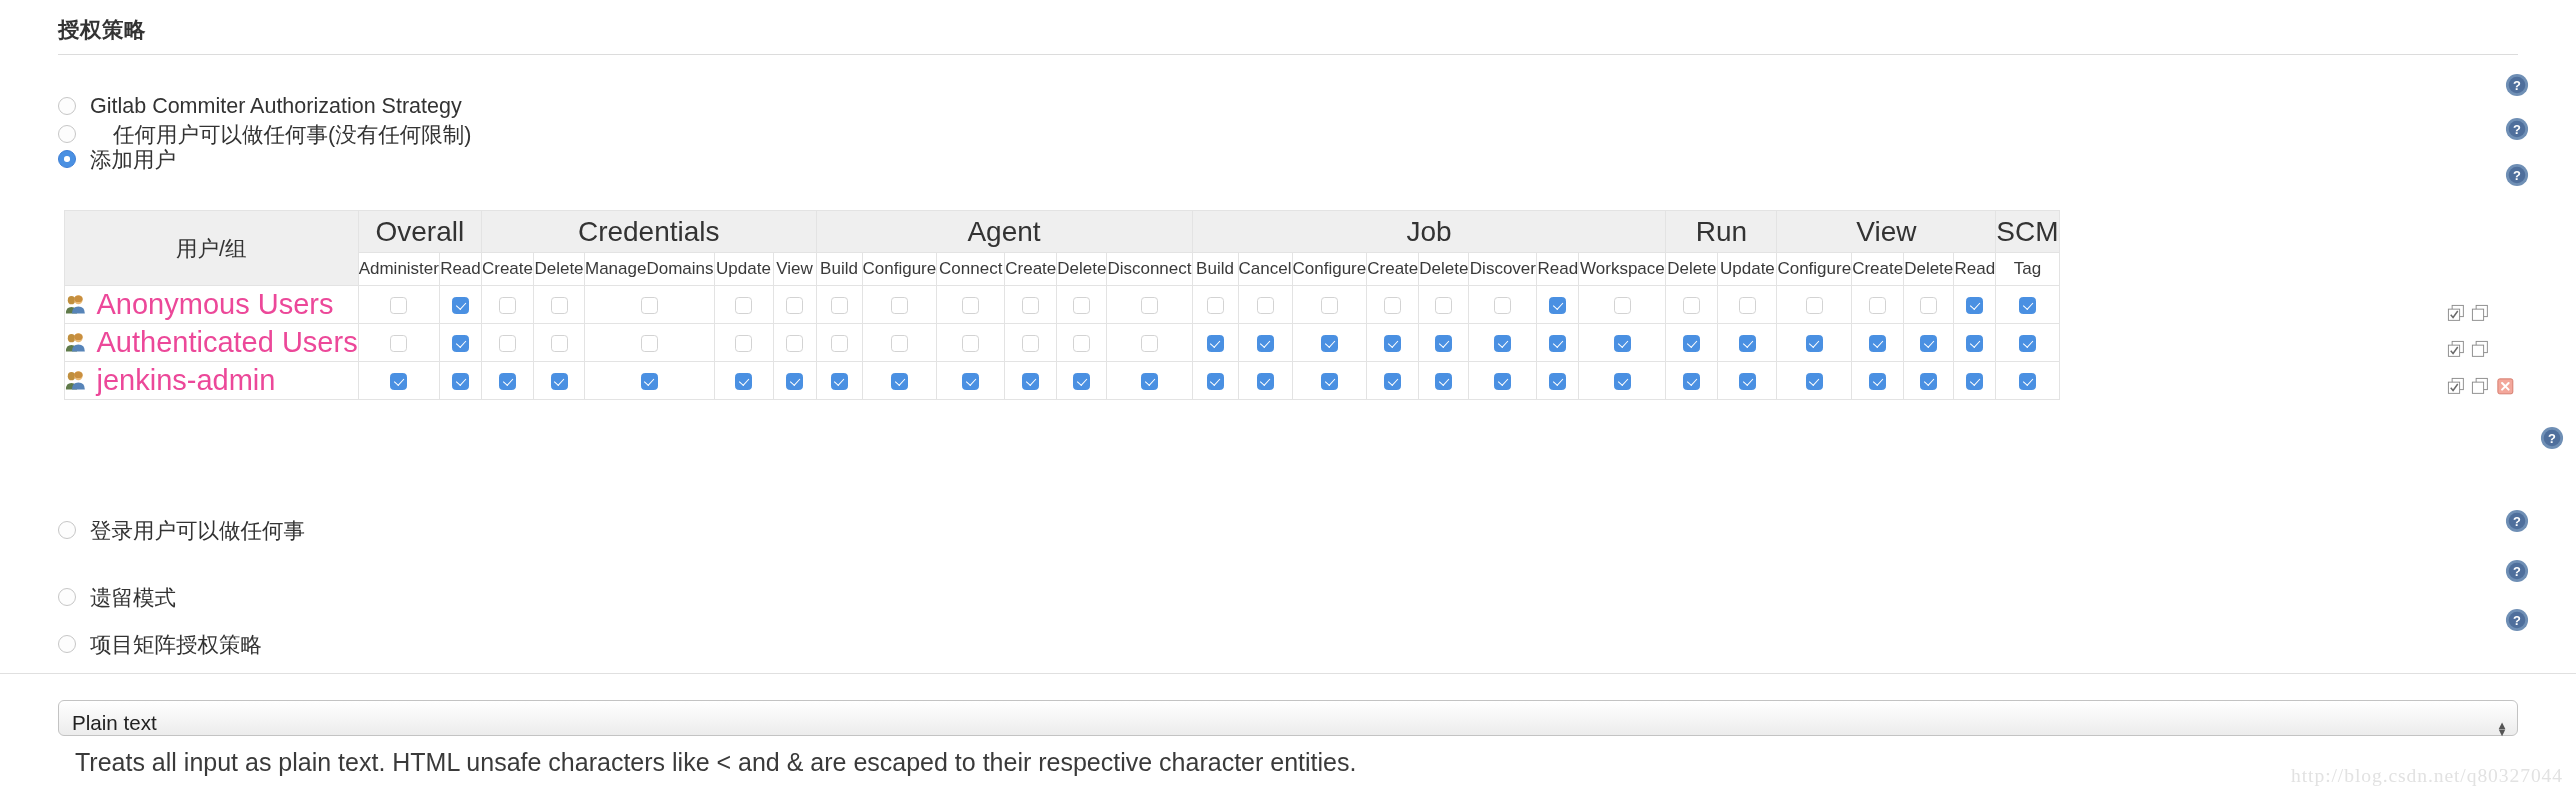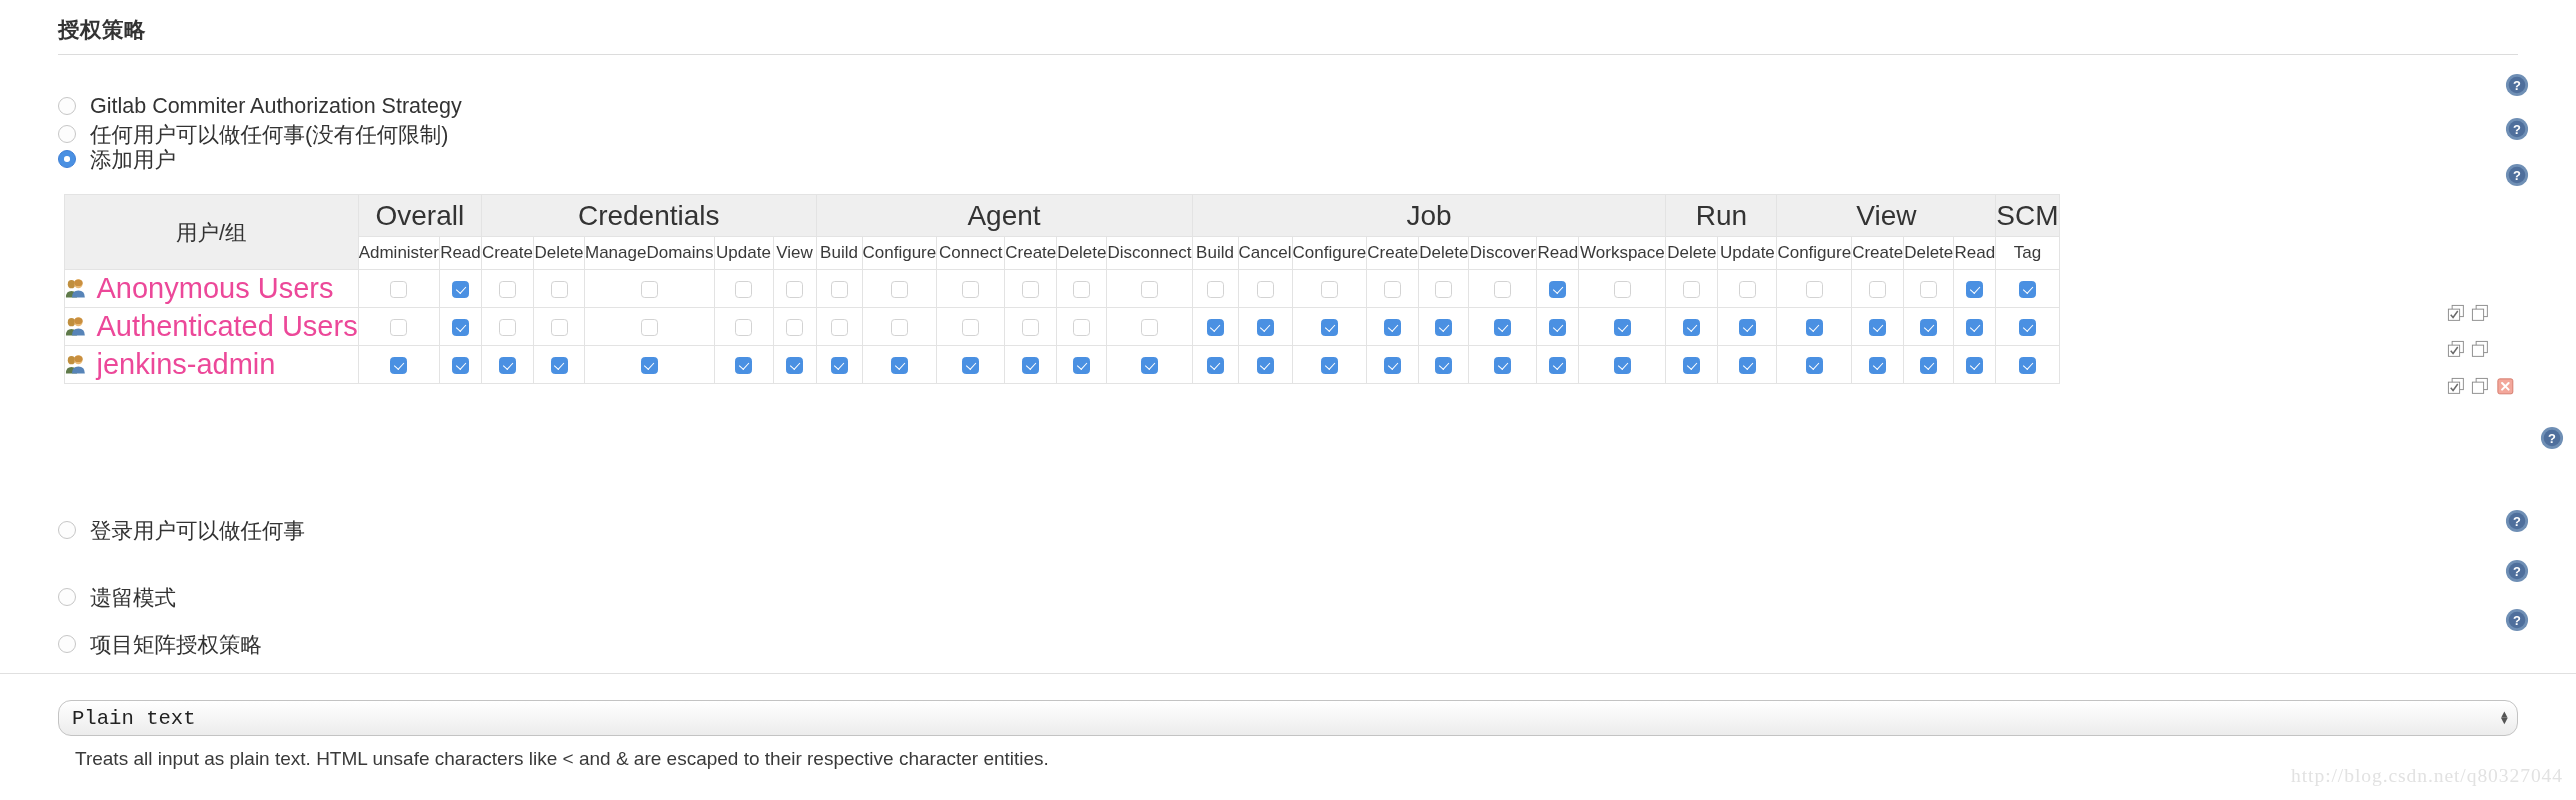--- a/index.html
+++ b/index.html
@@ -81,21 +81,21 @@
     position: absolute;
     width: 24px;
     height: 24px;
   }
   .help-icon svg { display: block; }
 
   
   .matrix-wrap {
     position: absolute;
     left: 64px;
-    top: 194px;
+    top: 210px;
   }
   table.matrix {
     border-collapse: collapse;
     font-size: 19.6px;
     color: #333;
     background: #ffffff;
   }
   table.matrix th,
   table.matrix td {
     border: 0.9px solid #e3e3e3;
@@ -228,43 +228,42 @@
     height: 0.9px;
     background: #e0e0e0;
   }
   .select-box {
     position: absolute;
     left: 58px;
     top: 700px;
     width: 2460px;
     height: 36px;
     border: 0.9px solid #c3c3c3;
-    border-radius: 13px;
+    border-radius: 6px;
     background: linear-gradient(#ffffff, #ececec);
     box-sizing: border-box;
     display: flex;
-    align-items: center;
+    align-items: flex-end;
     justify-content: space-between;
     padding: 0 9.4px 0 13px;
     font-size: 20.6px;
     color: #222;
-    font-family: Liberation Mono, monospace;
   }
   .select-arrows {
     display: flex;
     flex-direction: column;
     line-height: 6.5px;
     font-size: 11.2px;
     color: #555;
   }
   .footer-desc {
     position: absolute;
     left: 75px;
     top: 748px;
-    font-size: 19px;
+    font-size: 25px;
     color: #3a3a3a;
   }
   .watermark {
     position: absolute;
     right: 13px;
     top: 765px;
     font-family: "Liberation Serif", serif;
     font-size: 19.6px;
     color: #e2e2e2;
     letter-spacing: 0.9px;
@@ -276,21 +275,21 @@
 <div class="page">
 
   <div class="section-title">授权策略</div>
   <div class="title-rule"></div>
 
   <div id="radios-top">
       <div class="radio-row" style="top: 65px;">
         <span class="radio"></span>
         <span class="radio-label">Gitlab Commiter Authorization Strategy</span>
       </div>
-      <div class="radio-row" style="top: 93px;">
+      <div class="radio-row" style="top: 93px; gap: 23px;">
         <span class="radio"></span>
         <span class="radio-label">任何用户可以做任何事(没有任何限制)</span>
       </div>
       <div class="radio-row" style="top: 118px;">
         <span class="radio checked"></span>
         <span class="radio-label">添加用户</span>
       </div>
     </div>
   <div id="radios-bottom">
       <div class="radio-row" style="top: 489px;">

